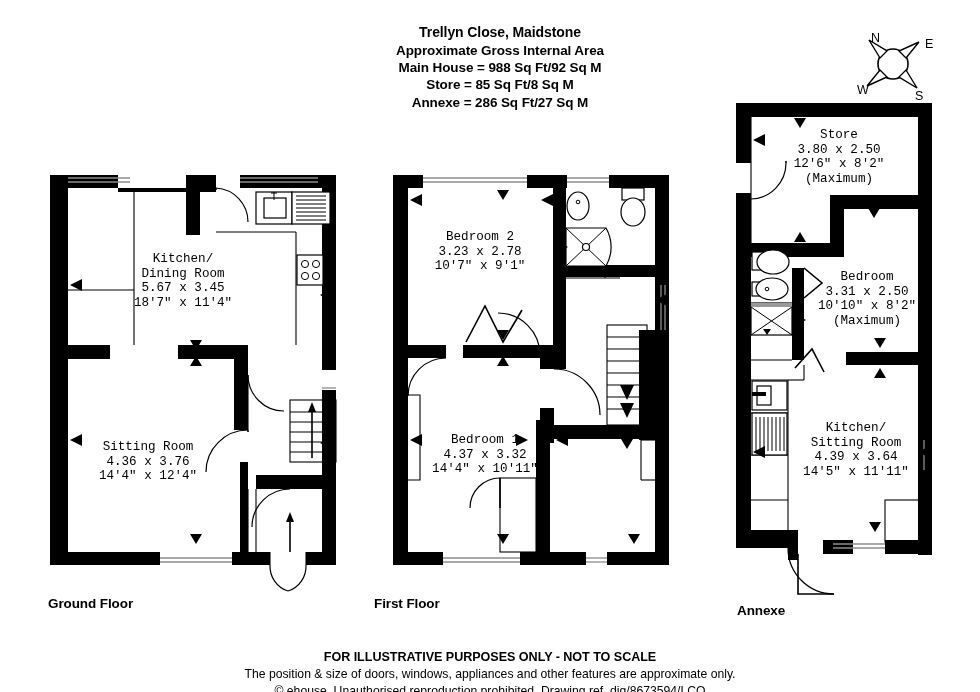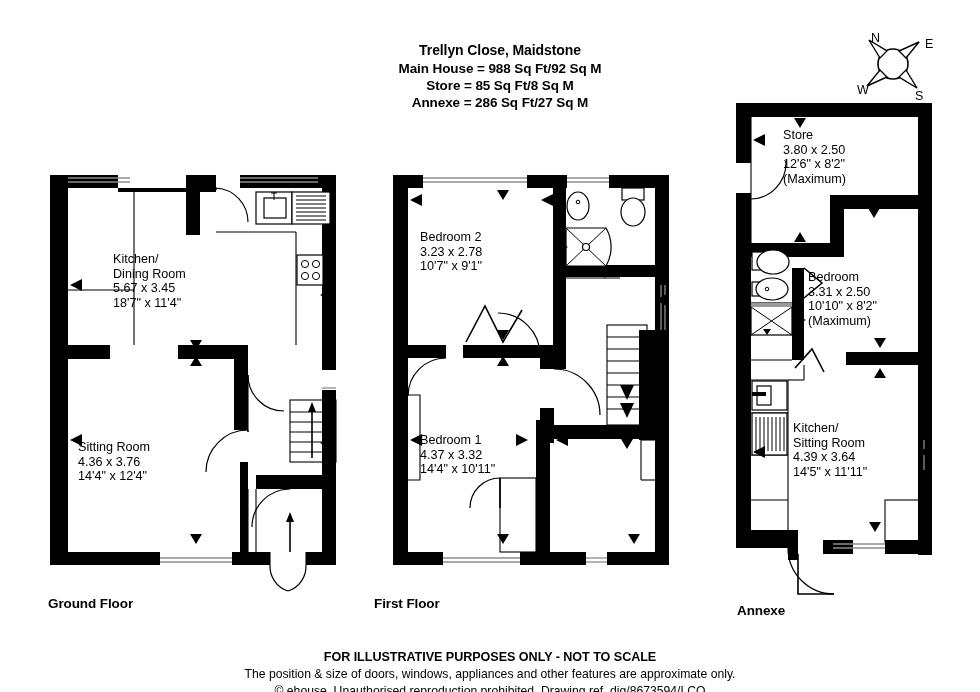--- a/index.html
+++ b/index.html
@@ -10,34 +10,34 @@
     color:#000;
   }
   #stage{position:absolute;left:0;top:0;width:980px;height:692px;}
 
   
   #title-block{
     position:absolute;left:330px;top:24px;width:340px;
     text-align:center;line-height:1.28;
   }
   #title-block .t-line{font-size:13.5px;font-weight:bold;letter-spacing:-0.1px;white-space:nowrap;}
-  #title-block .t-line.main{font-size:14px;margin-top:18px;}
+  #title-block .t-line.main{font-size:14px;}
 
   
   #compass{position:absolute;left:845px;top:22px;width:110px;height:82px;}
   #compass svg{display:block;}
 
   
   .floor-label{position:absolute;font-size:13.5px;font-weight:bold;letter-spacing:-0.1px;white-space:nowrap;}
   #lbl-ground{left:48px;top:596px;}
   #lbl-first{left:374px;top:596px;}
   #lbl-annexe{left:737px;top:603px;}
 
   
-  .room-label{position:absolute;text-align:left;line-height:1.17;white-space:nowrap;}
+  .room-label{position:absolute;text-align:center;line-height:1.17;white-space:nowrap;font-family:Liberation Mono, monospace;}
   .room-label .rl{font-size:12.6px;}
   .room-label .rn{font-size:12.6px;}
 
   
   #footer{position:absolute;left:0;top:624px;width:980px;text-align:center;line-height:1.38;margin-top:25px;}
   #footer .f1{font-size:12.6px;font-weight:bold;letter-spacing:-0.05px;}
   #footer .f2{font-size:12.2px;}
   #footer .f3{font-size:12.2px;}
 
   svg.plan{position:absolute;left:0;top:0;overflow:visible;}
@@ -50,20 +50,21 @@
   .arrow{fill:#000;}
   .winline{fill:none;stroke:#8c8c8c;stroke-width:1.3;}
 </style>
 </head>
 <body>
 
 <div id="stage">
 
   <div id="title-block">
     <div class="t-line main">Trellyn Close, Maidstone</div>
+    <div class="t-line">Approximate Gross Internal Area</div>
     <div class="t-line">Main House = 988 Sq Ft/92 Sq M</div>
     <div class="t-line">Store = 85 Sq Ft/8 Sq M</div>
     <div class="t-line">Annexe = 286 Sq Ft/27 Sq M</div>
   </div>
 
   <div id="compass">
     <svg width="110" height="82" viewBox="0 0 110 82">
       <g transform="translate(48,42)">
         <circle cx="0" cy="0" r="15" fill="none" stroke="#000" stroke-width="1.6"></circle>
 

